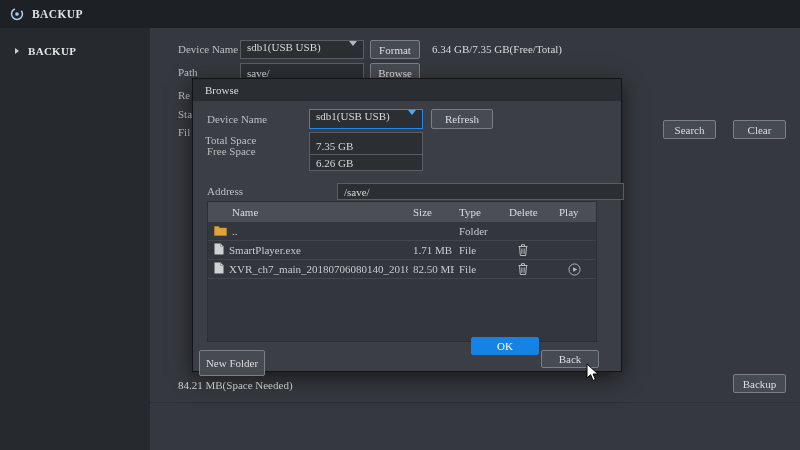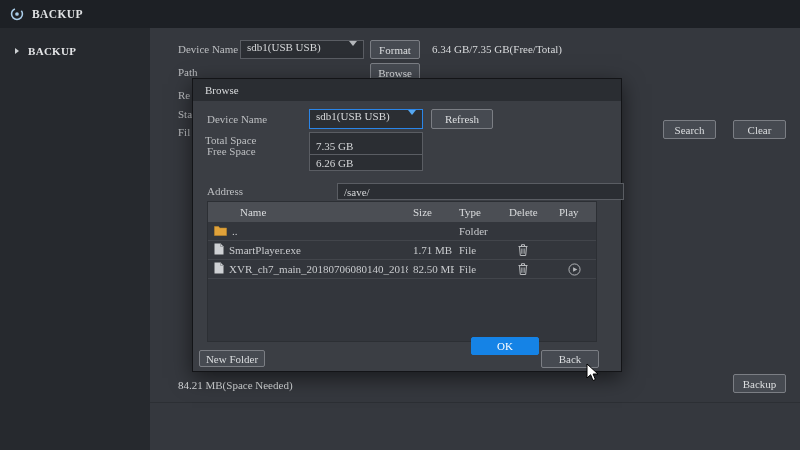--- a/index.html
+++ b/index.html
@@ -43,21 +43,21 @@
   .modal-titlebar{position:absolute;left:0;top:0;width:100%;height:22px;background:#2a2d32;
                   display:flex;align-items:center;padding:0 12px;color:#d9dbdd}
   
   .tbl{position:absolute;left:14px;top:122px;width:390px;height:141px;background:#33363c;border:1px solid #2c2f34}
   .tbl-head{display:grid;grid-template-columns:200px 46px 50px 50px 42px;height:20px;background:#4b4e54;
             align-items:center;color:#dadcde}
   .tbl-row{display:grid;grid-template-columns:200px 46px 50px 50px 42px;height:19px;align-items:center;
            border-bottom:1px solid #42454b;cursor:pointer}
   .cell{padding-left:5px;white-space:nowrap;overflow:hidden}
   .cell-name{display:flex;align-items:center;gap:5px;padding-left:6px;white-space:nowrap;overflow:hidden}
-  .head-name{padding-left:32px}
+  .head-name{padding-left:24px}
   .icon-btn{display:inline-flex;align-items:center;cursor:pointer;padding-left:14px}
   .cursor{position:absolute;left:586px;top:363px;z-index:9;pointer-events:none}
 </style>
 </head>
 <body>
 
 <div class="screen">
 
   <div class="topbar">
     <span class="tb-icon">
@@ -79,20 +79,21 @@
   <div class="main">
     <span class="label" style="left:28px;top:12px">Device Name</span>
     <div class="select" style="left:90px;top:12px;width:124px;height:19px">
       <span>sdb1(USB USB)</span>
       <span class="caret"></span>
     </div>
     <div class="btn" style="left:220px;top:12px;width:50px;height:19px">Format</div>
     <span class="value-text" style="left:282px;top:12px">6.34 GB/7.35 GB(Free/Total)</span>
 
     <span class="label" style="left:28px;top:35px">Path</span>
+    <input class="field" style="left: 90px; top: 35px; width: 124px; height: 19px;" value="save/">
     <div class="btn" style="left:220px;top:35px;width:50px;height:19px">Browse</div>
 
     <span class="label" style="left:28px;top:58px">Re</span>
     <span class="label" style="left:28px;top:77px">Sta</span>
     <span class="label" style="left:28px;top:95px">Fil</span>
 
     <div class="btn" style="left:513px;top:92px;width:53px;height:19px">Search</div>
     <div class="btn" style="left:583px;top:92px;width:53px;height:19px">Clear</div>
 
     <span class="value-text" style="left:28px;top:348px">84.21 MB(Space Needed)</span>
@@ -186,21 +187,21 @@
         </span>
         <span class="icon-btn">
           <svg width="13" height="13" viewBox="0 0 14 14">
             <circle cx="7" cy="7" r="6" fill="none" stroke="#b9bbbe"></circle>
             <path d="M5.5 4.5L10 7l-4.5 2.5z" fill="#b9bbbe"></path>
           </svg>
         </span>
       </div>
     </div>
 
-    <div class="btn" style="left:6px;top:271px;width:66px;height:17px">New Folder</div>
+    <div class="btn" style="left:6px;top:271px;width:66px;height:26px">New Folder</div>
     <div class="btn btn-primary" style="left:278px;top:258px;width:68px;height:18px">OK</div>
     <div class="btn" style="left:348px;top:271px;width:58px;height:18px">Back</div>
   </div>
 
   <div class="cursor">
     <svg width="13" height="19" viewBox="0 0 13 19">
       <path d="M1 1v14l3.6-3.3L7 17.5l2.4-1-2.3-5.5H12z" fill="#ffffff" stroke="#000000" stroke-width="1"></path>
     </svg>
   </div>
 

